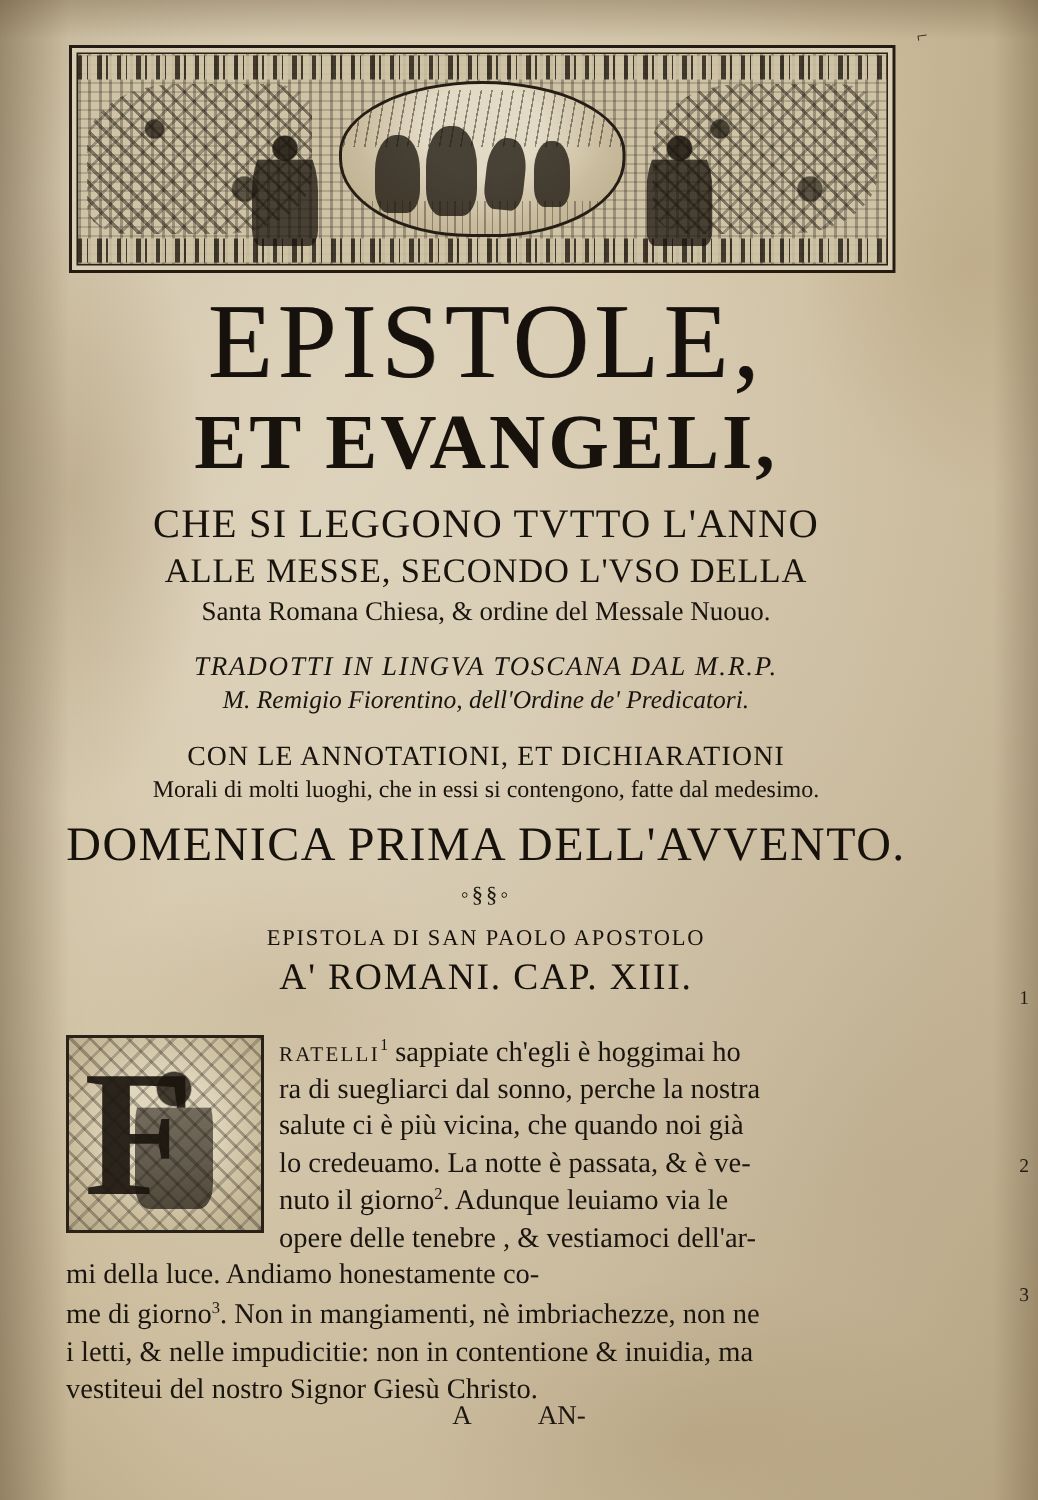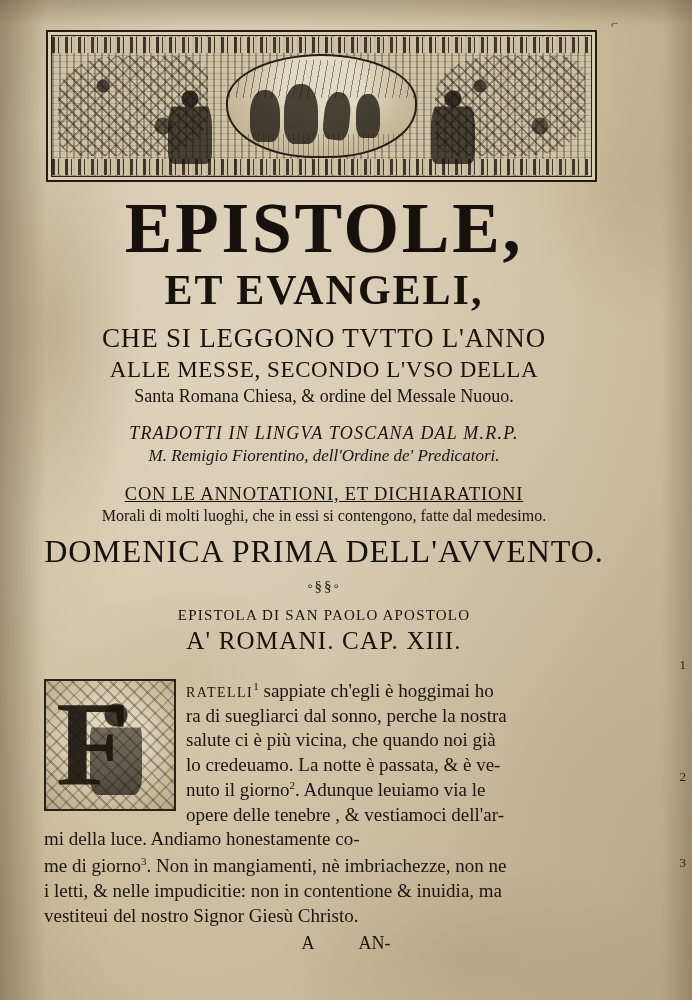--- a/index.html
+++ b/index.html
@@ -144,27 +144,27 @@
   .hp-lady.r { right: 120px; }
 
   
   .t-epistole {
     font-family: "Liberation Serif", serif;
     font-size: 71px;
     letter-spacing: 3px;
     line-height: 0.98;
     text-align: center;
     margin: 12px 0 0 0;
-    font-weight: 700;
+    font-weight: 400;
     color: #16110c;
     text-shadow: 0.4px 0.4px 0 rgba(20,14,8,0.5);
   }
   .t-et {
     font-family: "Liberation Serif", serif;
-    font-size: 42px;
+    font-size: 52px;
     letter-spacing: 2px;
     text-align: center;
     margin: 2px 0 0 0;
     font-weight: 700;
     color: #18120d;
   }
   .t-line3 {
     font-size: 27px;
     letter-spacing: 0.8px;
     text-align: center;
@@ -198,21 +198,20 @@
     text-align: center;
     margin: 2px 0 0 0;
     color: #1a140e;
   }
   .t-annot {
     font-size: 18.5px;
     letter-spacing: 0.8px;
     text-align: center;
     margin: 18px 0 0 0;
     color: #19130d;
-    text-decoration: underline;
   }
   .t-annot2 {
     font-size: 16px;
     text-align: center;
     margin: 2px 0 0 0;
     color: #1a140e;
   }
   .t-domenica {
     font-size: 32px;
     letter-spacing: 1px;

